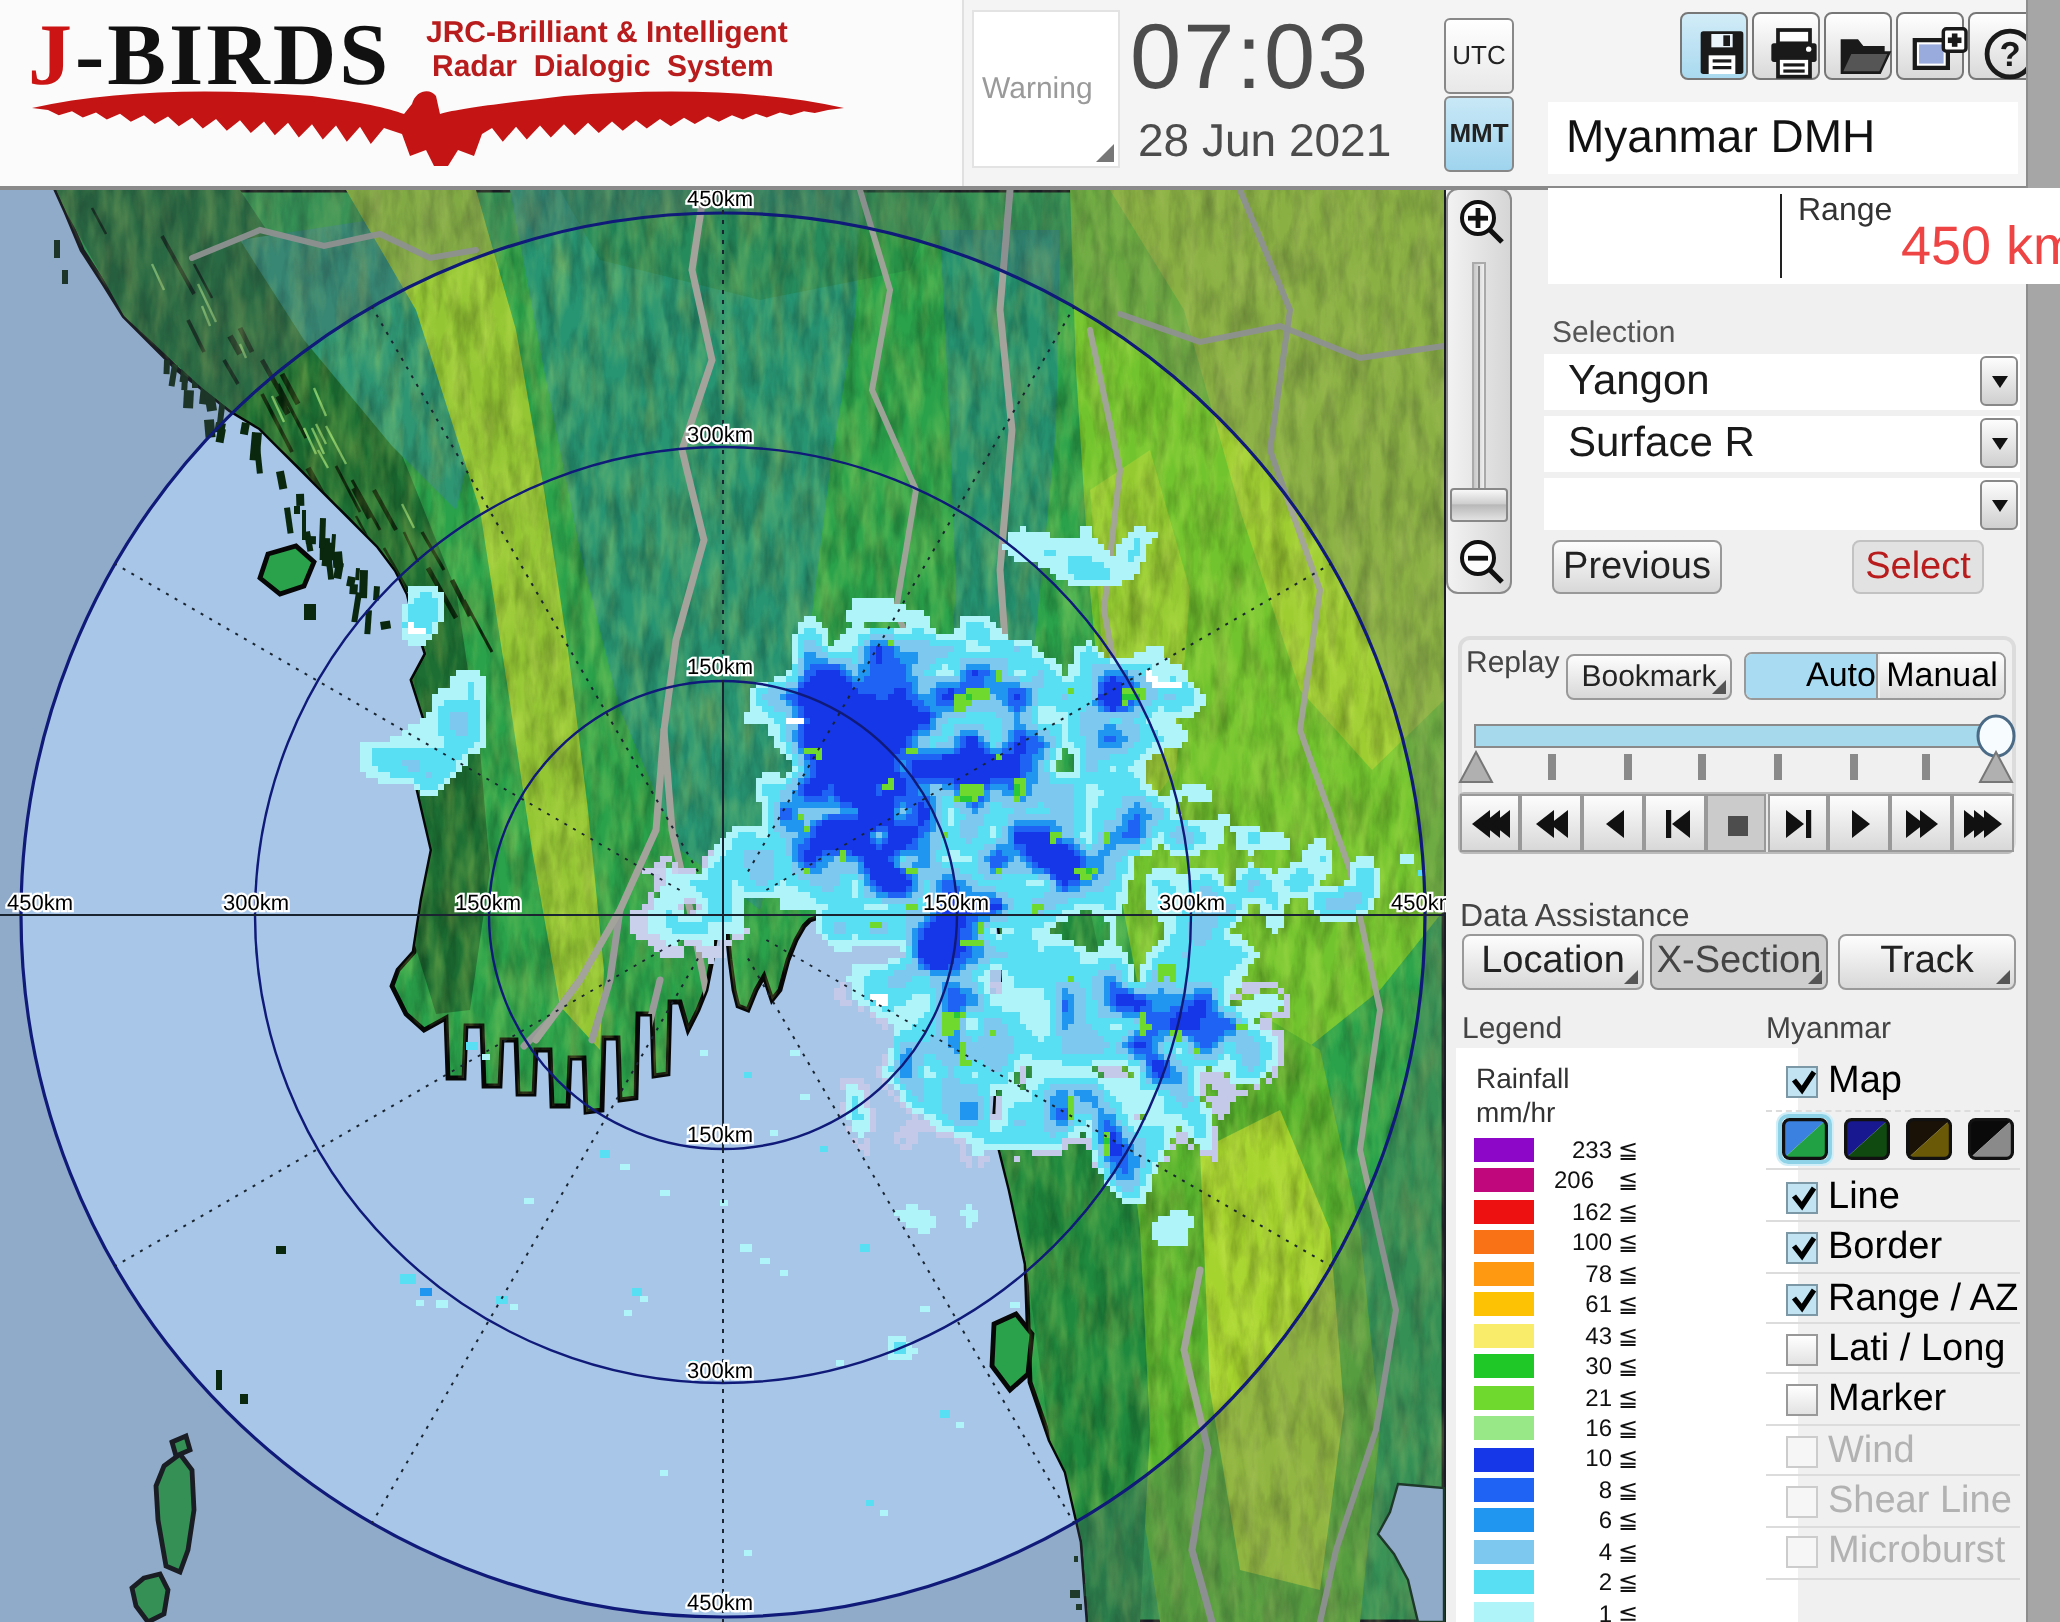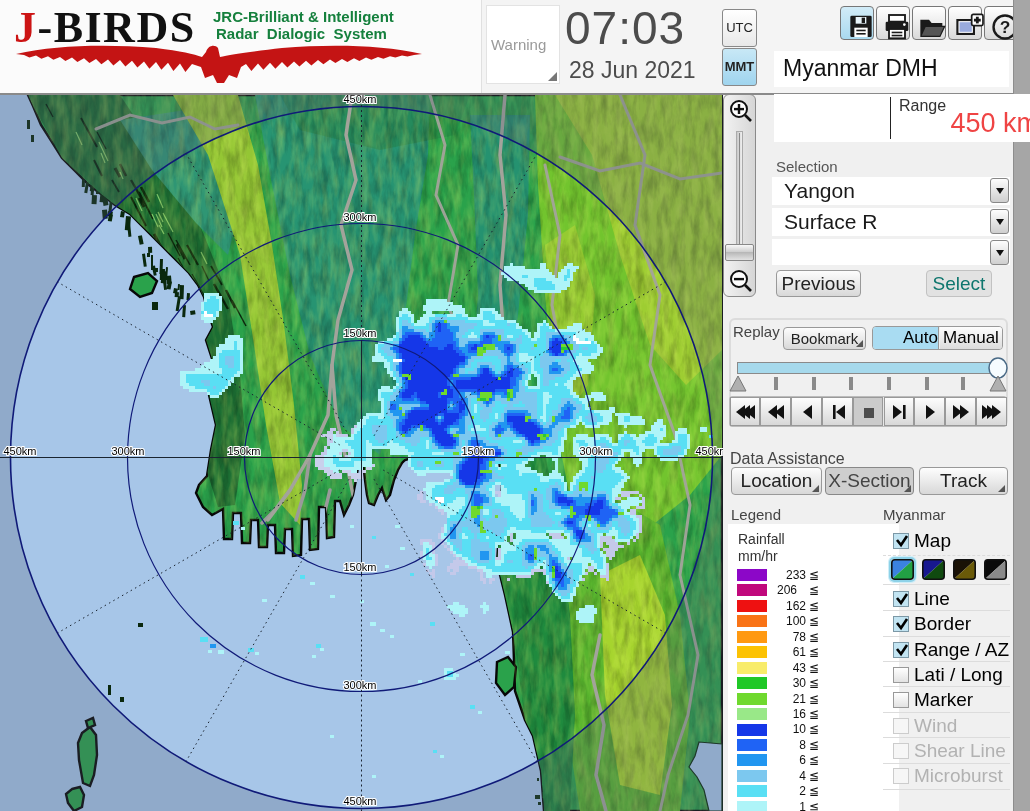--- a/index.html
+++ b/index.html
@@ -2,21 +2,21 @@
 <html><head><meta charset="utf-8">
 <style>
 *{margin:0;padding:0;box-sizing:border-box}
 html,body{width:1030px;height:811px;overflow:hidden}
 body{font-family:"Liberation Sans",sans-serif;background:#f0f0f0;position:relative}
 .abs{position:absolute}
 #topbar{left:0;top:0;width:1030px;height:95px;background:#f4f4f4;border-bottom:2px solid #8a8a8a}
 #logo{left:0;top:0;width:482px;height:93px;background:#fbfbfb;border-right:1px solid #e0e0e0}
 #jbirds{left:14px;top:2px;font-family:"Liberation Serif",serif;font-weight:bold;font-size:44px;letter-spacing:1.5px;color:#111}
 #jbirds .j{color:#cc1414}
-.redtxt{font-family:"Liberation Sans",sans-serif;font-weight:bold;color:#15803d;font-size:15px;letter-spacing:0px}
+.redtxt{font-family:"Liberation Sans",sans-serif;font-weight:bold;color:#b91c1c;font-size:15px;letter-spacing:0px}
 #warnbox{left:486px;top:5px;width:74px;height:79px;background:#fff;border:1px solid #e3e3e3}
 #warnbox span{position:absolute;left:4px;top:30px;color:#9a9a9a;font-size:15px}
 #clock{left:565px;top:1px;width:160px;height:52px;color:#4c4c4c;font-size:46px;letter-spacing:1px}
 #date{left:569px;top:57px;color:#4c4c4c;font-size:23px}
 .tzbtn{width:35px;height:38px;border:1px solid #888;border-radius:3px;text-align:center;font-size:13px;color:#222;line-height:36px}
 #utc{left:722px;top:9px;background:linear-gradient(#ffffff,#e8e8e8)}
 #mmt{left:722px;top:48px;background:linear-gradient(#c8e8f6,#9fd4ee);font-weight:bold}
 .toolbtn{top:6px;width:34px;height:34px;border:1px solid #777;border-radius:4px;background:linear-gradient(#ffffff,#d9d9d9)}
 #mdmh{left:774px;top:51px;width:235px;height:36px;background:#fff;font-size:23px;color:#111;padding-left:9px;line-height:35px}
 #panel{left:723px;top:95px;width:290px;height:716px;background:#f0f0f0}
@@ -24,21 +24,21 @@
 #rangebox{left:774px;top:94px;width:268px;height:48px;background:#fff}
 #rangebox .div{position:absolute;left:116px;top:3px;width:1px;height:42px;background:#222}
 #rangebox .lbl{position:absolute;left:125px;top:3px;font-size:16px;color:#333}
 #rangebox .val{position:absolute;right:3px;top:14px;font-size:27px;color:#ef4444}
 #sel{left:776px;top:158px;font-size:15px;color:#555}
 .drow{left:772px;width:238px;background:#fff}
 .drow .txt{position:absolute;left:12px;top:2px;font-size:21px;color:#1a1a1a}
 .darr{position:absolute;right:1px;top:1px;width:19px;height:25px;border:1px solid #888;border-radius:3px;background:linear-gradient(#fdfdfd,#cfcfcf)}
 .darr:after{content:"";position:absolute;left:5px;top:9px;border:4px solid transparent;border-top:6px solid #111}
 .btn{border:1px solid #999;border-radius:4px;background:linear-gradient(#fdfdfd,#d8d8d8);text-align:center;color:#222}
-.btn.dis{border-color:#c2c2c2;background:#e2e2e2;color:#0f766e}
+.btn.dis{border-color:#c2c2c2;background:#e2e2e2;color:#b91c1c}
 .btn.press{background:#cecece;border-color:#888;color:#444}
 .grip:after{content:"";position:absolute;right:2px;bottom:2px;width:0;height:0;border-left:7px solid transparent;border-bottom:7px solid #555}
 #replaybox{left:729px;top:318px;width:279px;height:109px;border:2px solid #dcdcdc;border-radius:6px}
 #datals{left:730px;top:450px;font-size:16px;color:#444}
 #legendlbl{left:731px;top:506px;font-size:15px;color:#444}
 #overlaylbl{left:883px;top:506px;font-size:15px;color:#444}
 #legendbox{left:728px;top:524px;width:171px;height:287px;background:#fff}
 .lrow{position:absolute;font-size:12px;color:#111}
 .ovl{left:883px;width:132px;height:26px}
 .ovl .cb{position:absolute;left:10px;top:3px;width:16px;height:16px;border:1px solid #7c98a6;background:#c2e4f2}

